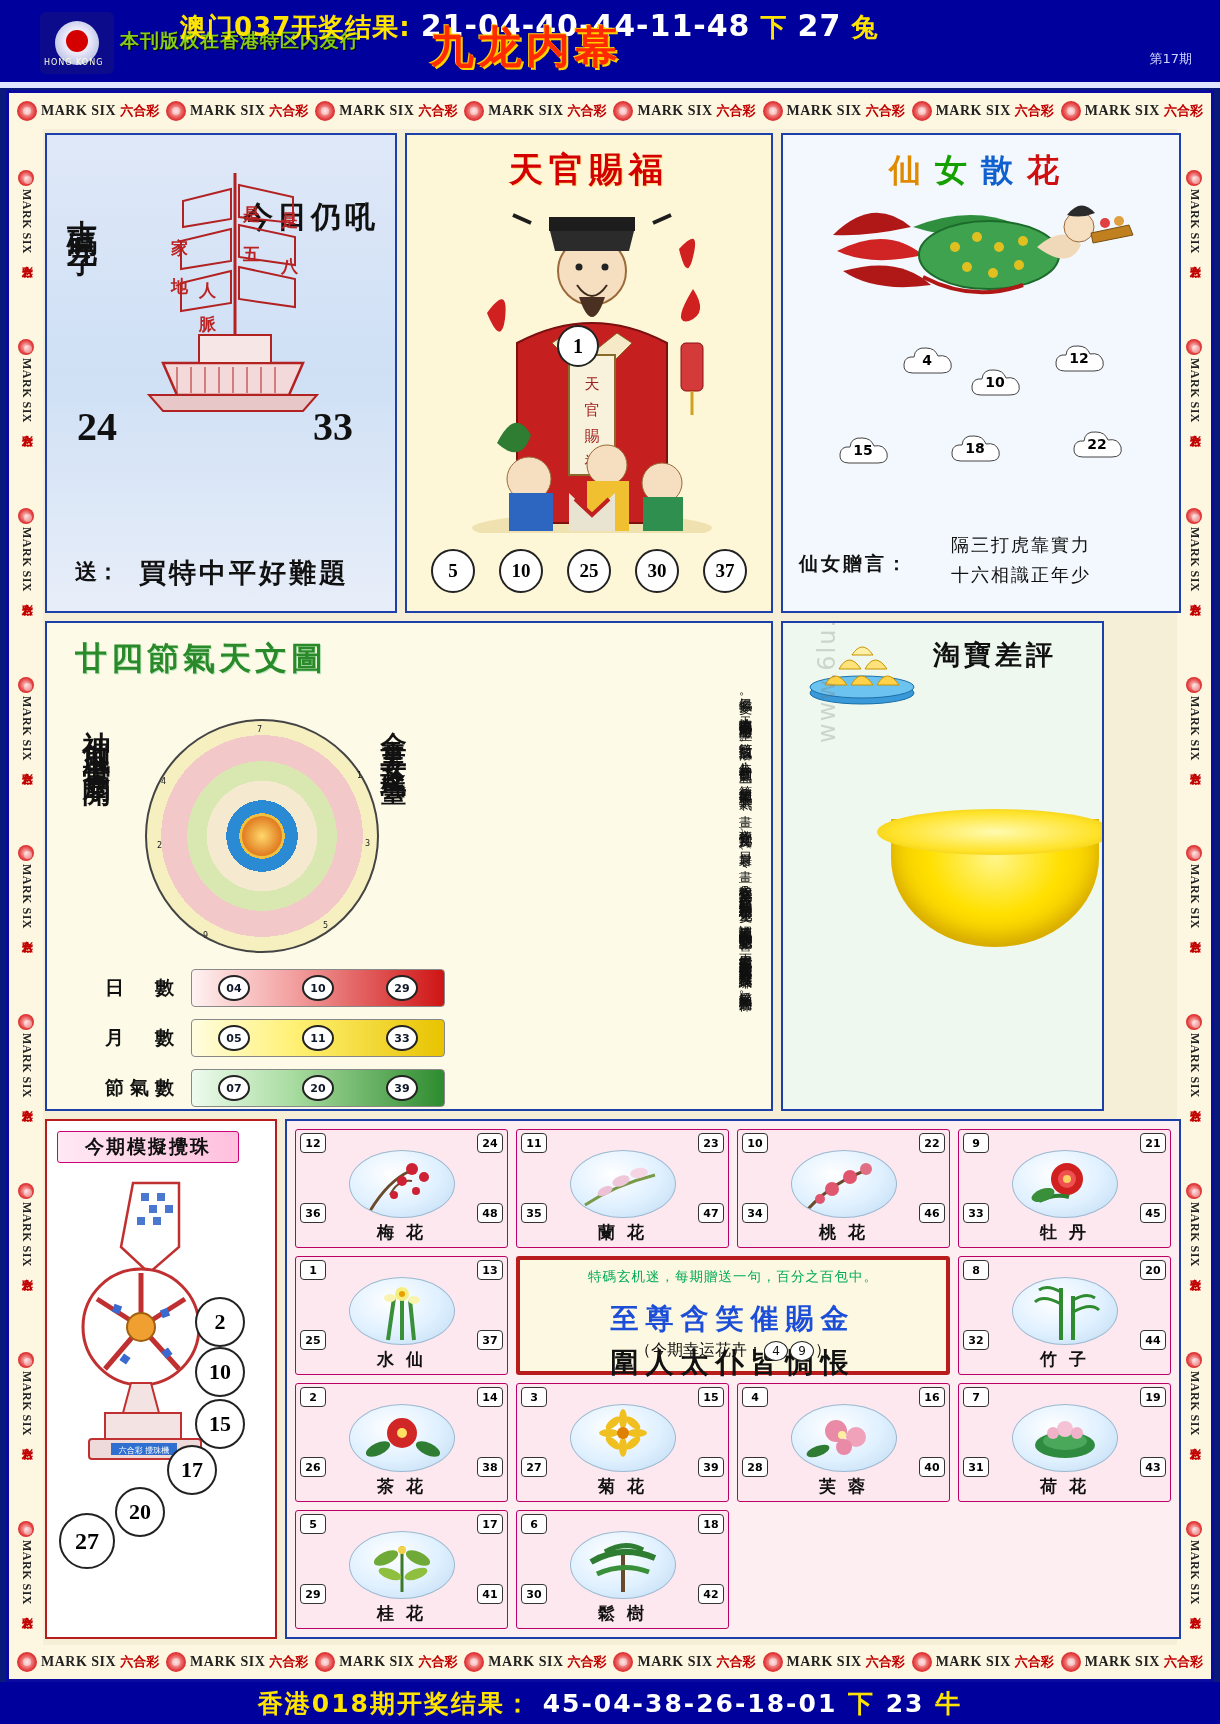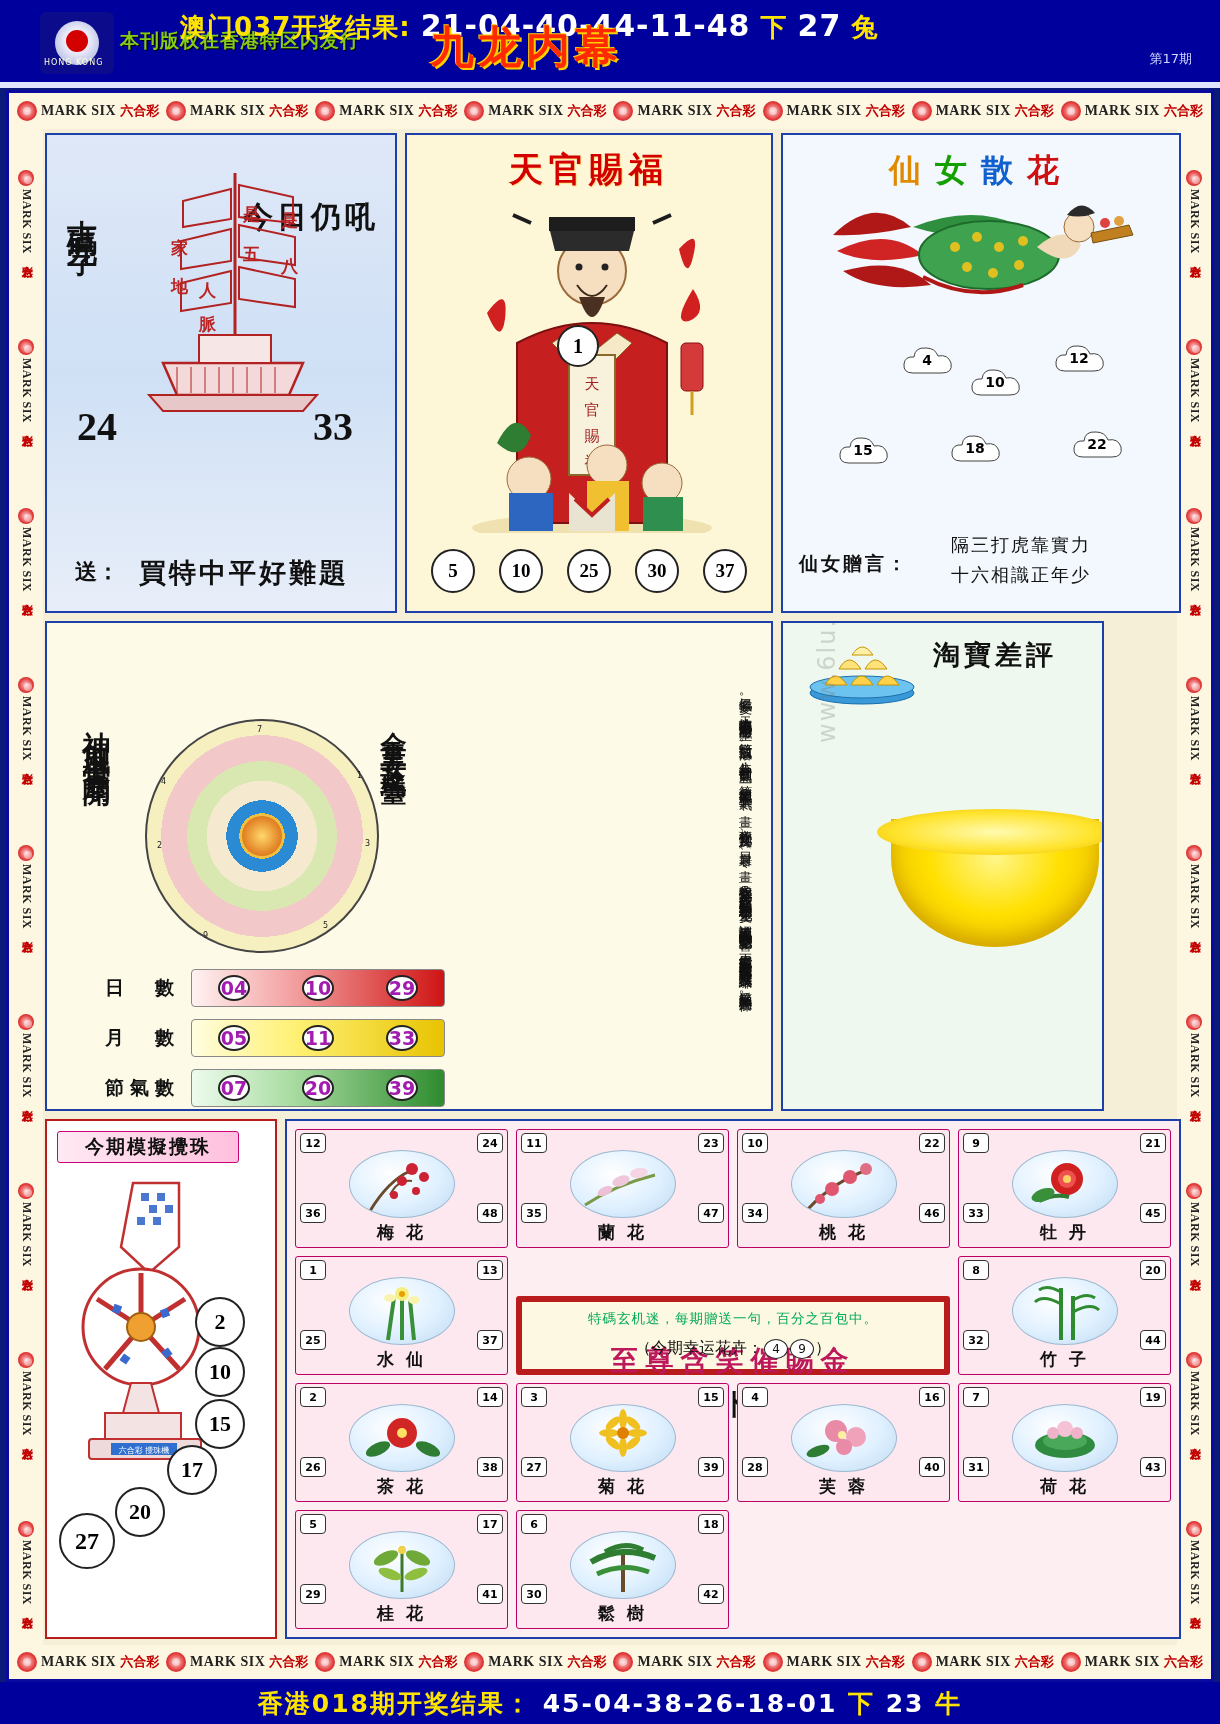--- a/index.html
+++ b/index.html
@@ -212,21 +212,21 @@
   .bar-label{width:86px;font-size:19px;font-weight:bold;color:#111;letter-spacing:6px;}
   .bar{
     flex:1;height:36px;border-radius:4px;display:flex;align-items:center;
     justify-content:space-around;border:1px solid #888;
   }
   .bar.red{background:linear-gradient(90deg,#fff2f2,#f3a0a0 40%,#cf1414);}
   .bar.yellow{background:linear-gradient(90deg,#fffde0,#fff176 40%,#e8c300);}
   .bar.green{background:linear-gradient(90deg,#eefbee,#a8dca0 40%,#2e8b2e);}
   .mini-ball{
     width:28px;height:22px;border-radius:50%;border:2px solid #222;background:#fff;
-    display:flex;align-items:center;justify-content:center;font-size:19px;font-weight:bold;color:#a21caf;
+    display:flex;align-items:center;justify-content:center;font-size:11px;font-weight:bold;color:#0f172a;
   }
 
   .p-taobao{
     width:323px;background:#eef8ee;border:2px solid #1c3faa;position:relative;overflow:hidden;
   }
   .p-taobao .title{
     position:absolute;left:150px;top:14px;font-size:27px;font-weight:bold;letter-spacing:4px;color:#111;
   }
   .ingot-stack{position:absolute;left:24px;top:16px;width:110px;height:66px;}
   .big-ingot{
@@ -293,26 +293,26 @@
   .fcard .fname{position:absolute;left:0;right:0;bottom:3px;text-align:center;font-size:17px;font-weight:bold;color:#111;letter-spacing:3px;}
   .fcard .oval{
     position:absolute;left:50%;top:46%;transform:translate(-50%,-50%);
     width:104px;height:66px;border-radius:50%;
     background:radial-gradient(ellipse at 40% 35%, #ffffff 0%, #dff0ff 55%, #bcd9f0 100%);
     border:1px solid #9bb9d0;
     overflow:hidden;
   }
   .center-card{
     grid-column:2 / span 2;grid-row:2;
-    background:#fdf8e2;border:6px solid #b91c1c;border-radius:3px;position:relative;margin-top:40px;
+    background:#fdf8e2;border:4px solid #b91c1c;border-radius:3px;position:relative;
   }
   .center-card .tip{
     position:absolute;left:0;right:0;top:8px;text-align:center;font-size:13.5px;color:#0a5; letter-spacing:1px;
   }
-  .center-card .l1{position:absolute;left:0;right:0;top:40px;text-align:center;font-size:28px;font-weight:bold;color:#be185d;letter-spacing:7px;}
+  .center-card .l1{position:absolute;left:0;right:0;top:40px;text-align:center;font-size:28px;font-weight:bold;color:#1d4ed8;letter-spacing:7px;}
   .center-card .l2{position:absolute;left:0;right:0;top:84px;text-align:center;font-size:28px;font-weight:bold;color:#111;letter-spacing:7px;}
   .center-card .lucky{position:absolute;left:0;right:0;bottom:10px;text-align:center;font-size:16px;color:#111;}
   .center-card .lucky .mb{display:inline-flex;width:22px;height:18px;border:1px solid #222;border-radius:50%;
     align-items:center;justify-content:center;font-size:12px;background:#fff;margin:0 1px;vertical-align:middle;}
 
   
   .footer{
     position:absolute;left:0;bottom:0;width:1220px;height:42px;background:#00009c;
     display:flex;align-items:center;justify-content:center;
   }
@@ -691,20 +691,21 @@
 
         <div class="advice-label">仙女贈言：</div>
         <div class="advice-l1">隔三打虎靠實力</div>
         <div class="advice-l2">十六相識正年少</div>
       </div>
     </div>
 
     <div class="row2">
 
       <div class="panel p-astro">
+        <div class="title">廿四節氣天文圖</div>
         <div class="vleft">神仙風道骨扇開</div>
         <div class="vright">金童玉女赴瑤臺</div>
 
         <div class="wheel">
           <div class="hub"></div>
           <div class="tick" style="left:110px;top:4px;">7</div>
           <div class="tick" style="left:210px;top:50px;">1</div>
           <div class="tick" style="left:218px;top:118px;">3</div>
           <div class="tick" style="left:176px;top:200px;">5</div>
           <div class="tick" style="left:56px;top:210px;">9</div>

